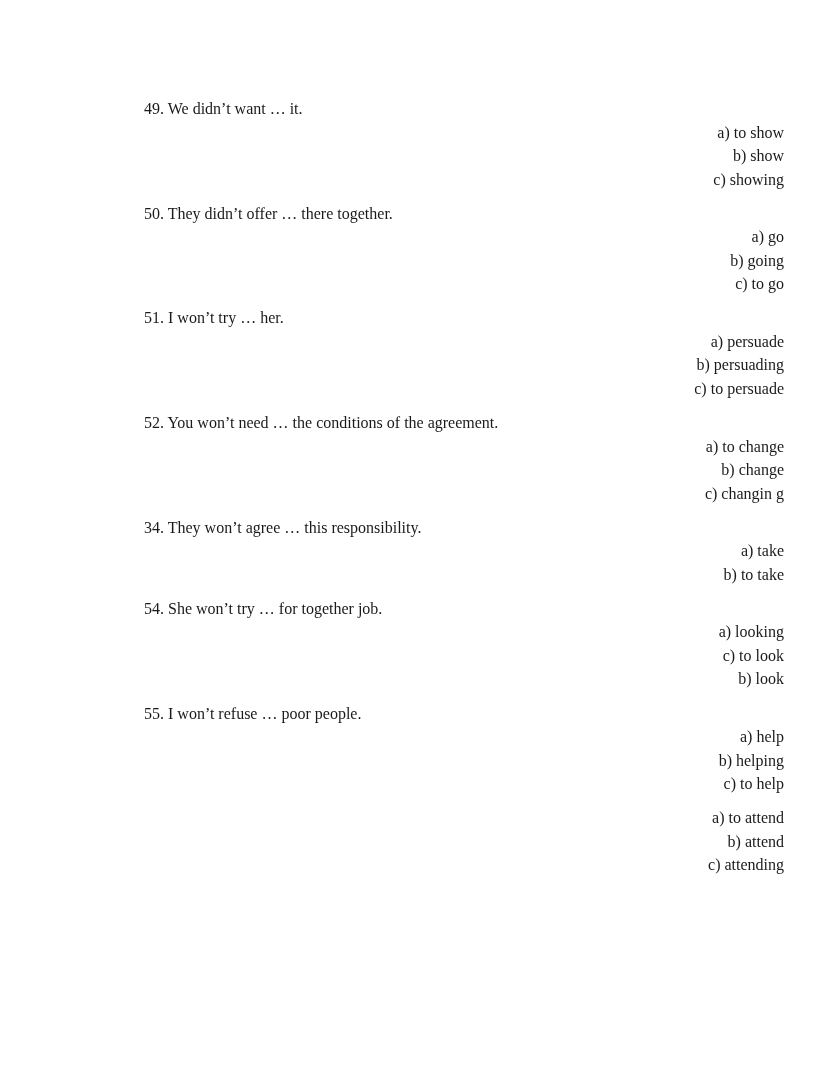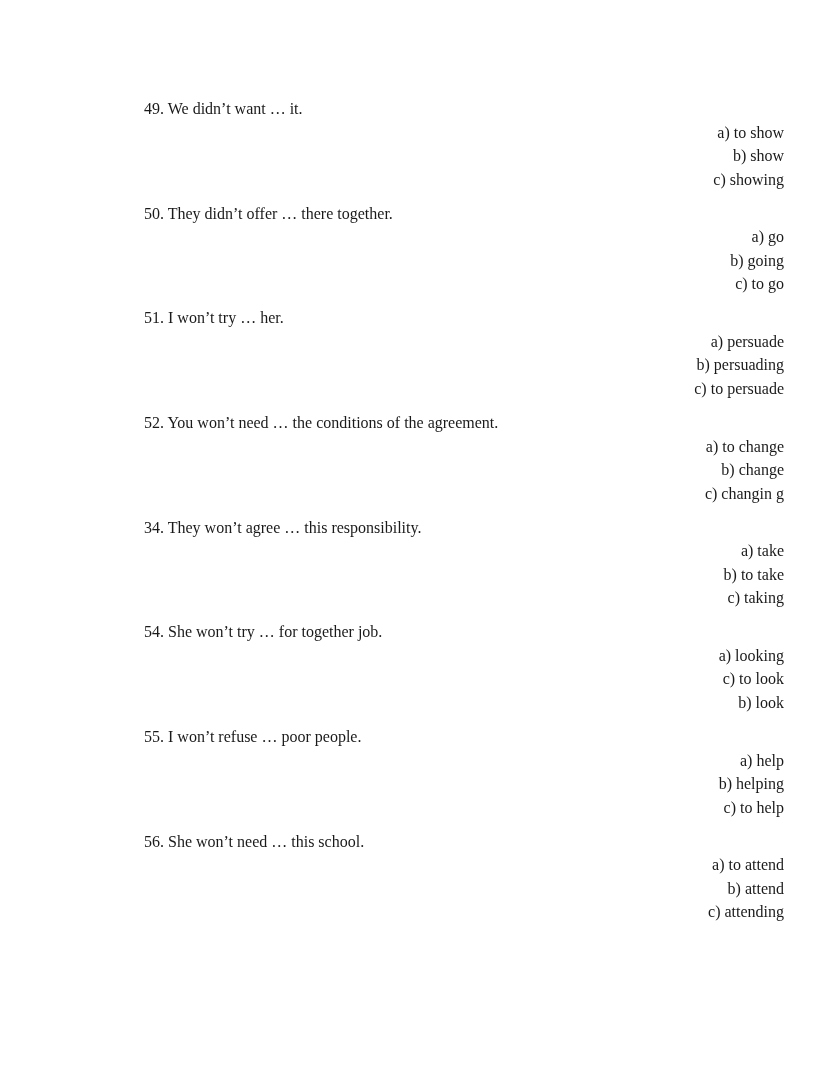--- a/index.html
+++ b/index.html
@@ -83,21 +83,20 @@
       <li class="option">b) change</li>
       <li class="option">c) changin g</li>
     </ul>
   </div>
 
   <div class="question">
     <div class="question-text"><span>34.</span> <span>They won’t agree … this responsibility.</span></div>
     <ul class="options">
       <li class="option">a) take</li>
       <li class="option">b) to take</li>
-      <li class="option">c) taking</li>
     </ul>
   </div>
 
   <div class="question">
     <div class="question-text"><span>54.</span> <span>She won’t try … for together job.</span></div>
     <ul class="options">
       <li class="option">a) looking</li>
       <li class="option">c) to look</li>
       <li class="option">b) look</li>
     </ul>
@@ -106,21 +105,20 @@
   <div class="question">
     <div class="question-text"><span>55.</span> <span>I won’t refuse … poor people.</span></div>
     <ul class="options">
       <li class="option">a) help</li>
       <li class="option">b) helping</li>
       <li class="option">c) to help</li>
     </ul>
   </div>
 
   <div class="question">
-    <div class="question-text"><span>56.</span> <span>She won’t need … this school.</span></div>
     <ul class="options">
       <li class="option">a) to attend</li>
       <li class="option">b) attend</li>
       <li class="option">c) attending</li>
     </ul>
   </div>
 
 </div>
 
 </body></html>

